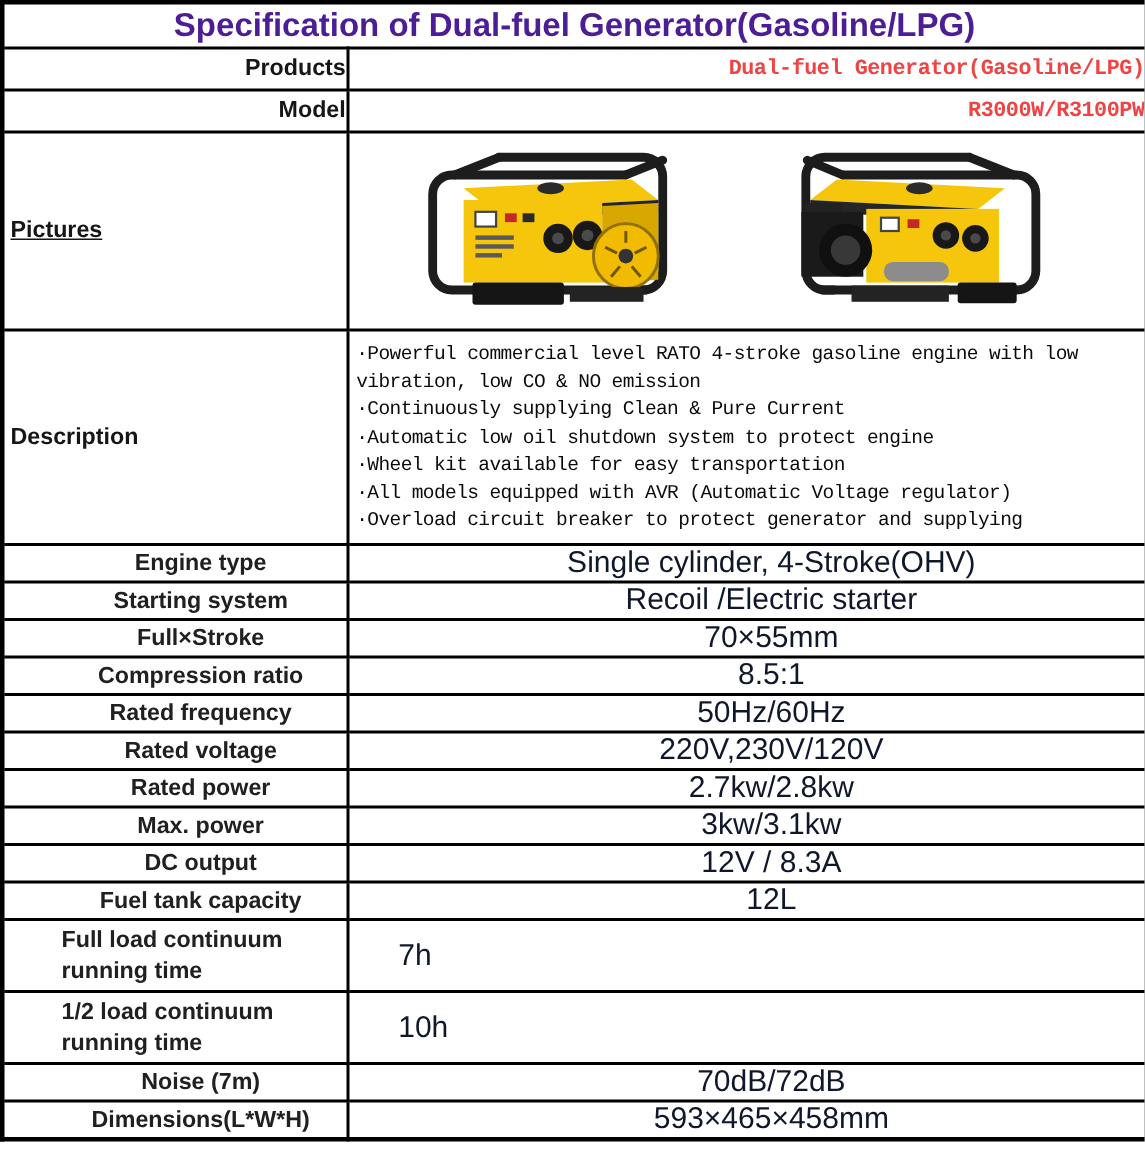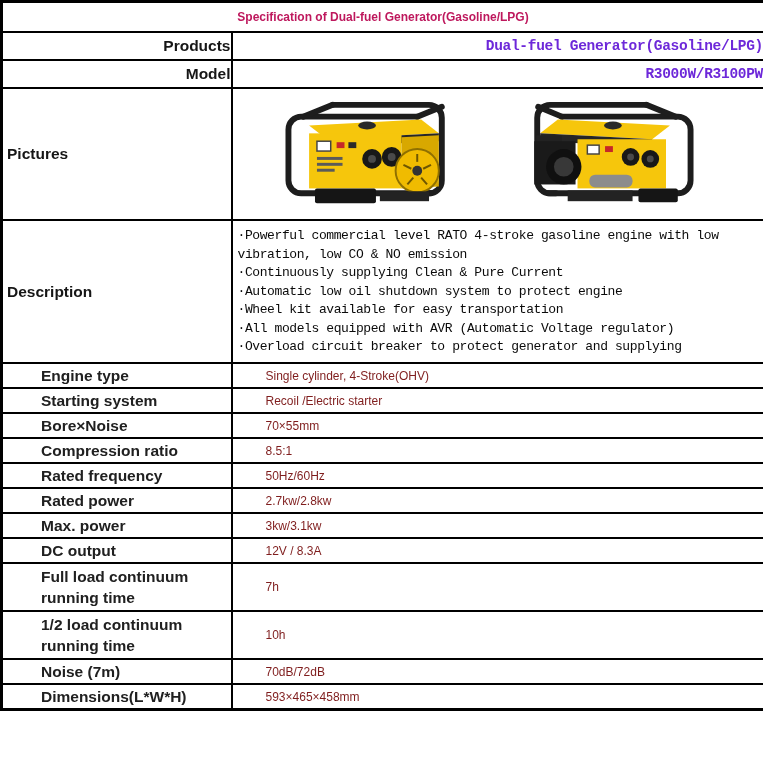--- a/index.html
+++ b/index.html
@@ -5,40 +5,40 @@
   html,body{margin:0;padding:0;background:#fff;}
   body{width:763px;height:769px;font-family:"Liberation Sans",sans-serif;}
   table.spec-table{
     border-collapse:collapse;table-layout:fixed;width:763px;
     border:3px solid #000;background:#fff;
   }
   td{border:2px solid #000;padding:0;overflow:hidden;vertical-align:middle;}
   col.c-label{width:230px;}
   col.c-value{width:533px;}
 
-  .page-title{height:28px;text-align:center;font-weight:bold;font-size:12px;color:#be185d;}
+  .page-title{height:28px;text-align:center;font-weight:bold;font-size:22px;color:#4c1d95;}
 
   tr.r-info td{height:26px;text-align:right;}
   .lbl{font-weight:bold;font-size:15.5px;color:#161616;padding-left:4px;}
   .mono-b{font-family:"Liberation Mono","DejaVu Sans Mono",monospace;font-weight:bold;
-          font-size:14.5px;color:#6d28d9;padding-left:3px;letter-spacing:-0.3px;}
-
-  tr.r-pics td{height:130px;}
+          font-size:14.5px;color:#ef4444;padding-left:3px;letter-spacing:-0.3px;}
+
+  tr.r-pics td{height:130px;text-decoration:underline;}
   .pics-cell{display:flex;align-items:center;padding-left:38px;gap:32px;}
 
   tr.r-desc td{height:141px;margin-top:32px;}
   .desc-cell{vertical-align:top;}
   .desc-inner{font-family:"Liberation Mono","DejaVu Sans Mono",monospace;
               font-size:13px;line-height:18.5px;color:#0a0a0a;
               padding:6px 2px 2px 5px;letter-spacing:-0.4px;}
 
-  tr.r-spec td{height:23px;}
+  tr.r-spec td{height:23px;text-align:center;}
   tr.r-spec2 td{height:46px;}
   .slbl{font-weight:bold;font-size:15.5px;color:#202020;padding-left:38px;line-height:21px;padding-right:4px;}
-  .sval{font-size:12px;color:#7f1d1d;padding-left:33px;}
+  .sval{font-size:20px;color:#0f172a;padding-left:33px;}
 
   svg.gen{display:block;}
 </style>
 </head>
 <body>
 
 <table class="spec-table">
   <colgroup>
       <col class="c-label">
       <col class="c-value">
@@ -139,42 +139,50 @@
 
   <tr class="r-spec">
     <td class="slbl">Engine type</td>
     <td class="sval">Single cylinder, 4-Stroke(OHV)</td>
   </tr>
   <tr class="r-spec">
     <td class="slbl">Starting system</td>
     <td class="sval">Recoil /Electric starter</td>
   </tr>
   <tr class="r-spec">
-    <td class="slbl">Bore×Noise</td>
+    <td class="slbl">Full×Stroke</td>
     <td class="sval">70×55mm</td>
   </tr>
   <tr class="r-spec">
     <td class="slbl">Compression ratio</td>
     <td class="sval">8.5:1</td>
   </tr>
   <tr class="r-spec">
     <td class="slbl">Rated frequency</td>
     <td class="sval">50Hz/60Hz</td>
   </tr>
   <tr class="r-spec">
+    <td class="slbl">Rated voltage</td>
+    <td class="sval">220V,230V/120V</td>
+  </tr>
+  <tr class="r-spec">
     <td class="slbl">Rated power</td>
     <td class="sval">2.7kw/2.8kw</td>
   </tr>
   <tr class="r-spec">
     <td class="slbl">Max. power</td>
     <td class="sval">3kw/3.1kw</td>
   </tr>
   <tr class="r-spec">
     <td class="slbl">DC output</td>
     <td class="sval">12V / 8.3A</td>
+  </tr>
+  <tr class="r-spec">
+    <td class="slbl">Fuel tank capacity</td>
+    <td class="sval">12L</td>
   </tr>
   <tr class="r-spec2">
     <td class="slbl">Full load continuum running time</td>
     <td class="sval">7h</td>
   </tr>
   <tr class="r-spec2">
     <td class="slbl">1/2 load continuum running time</td>
     <td class="sval">10h</td>
   </tr>
   <tr class="r-spec">

